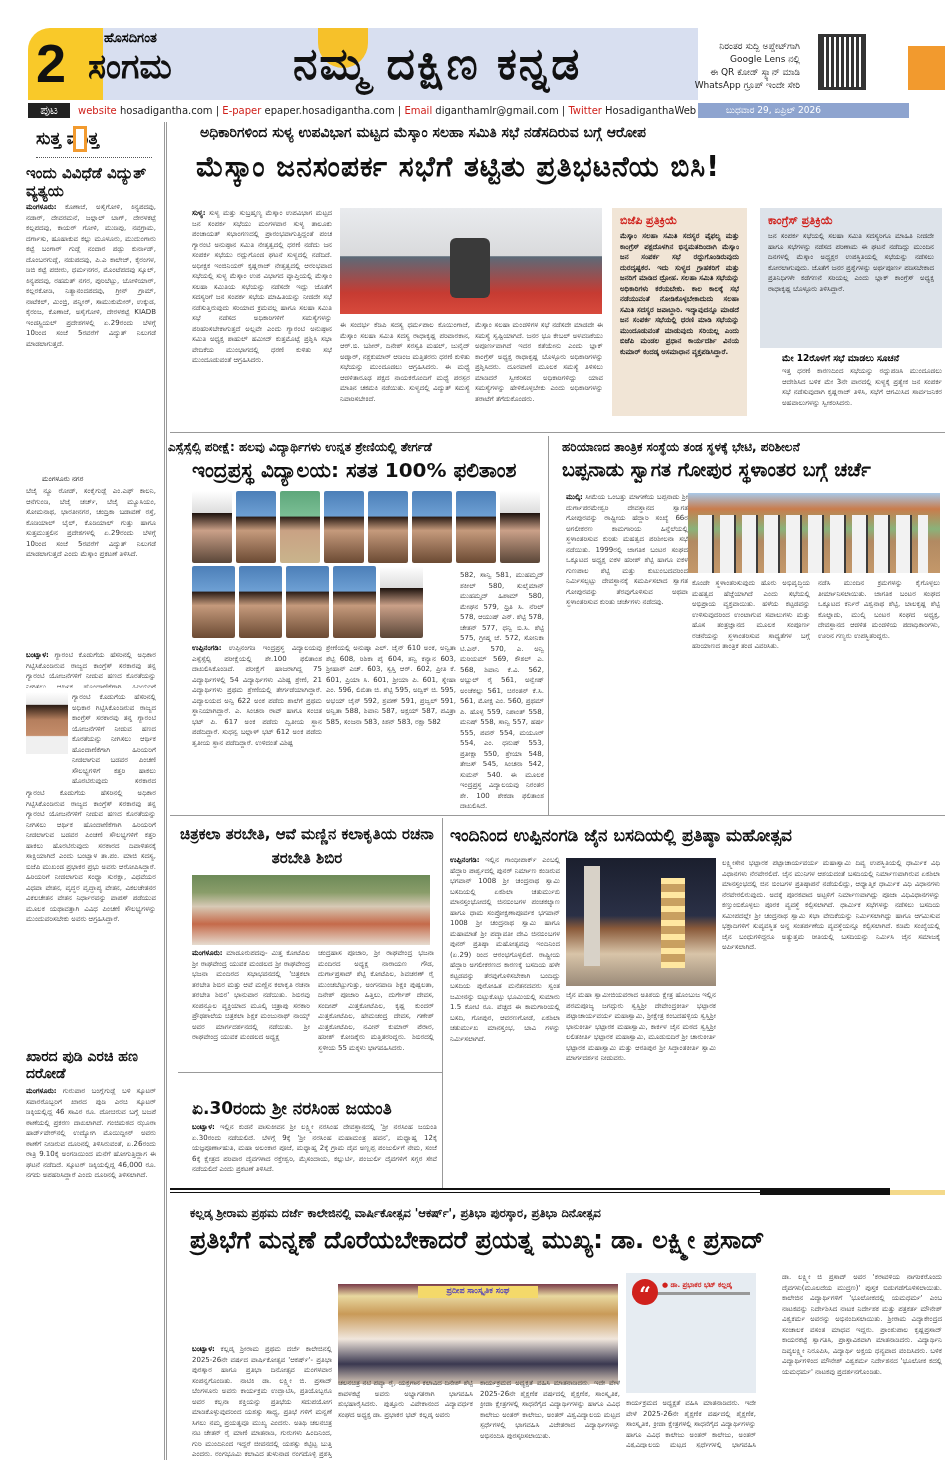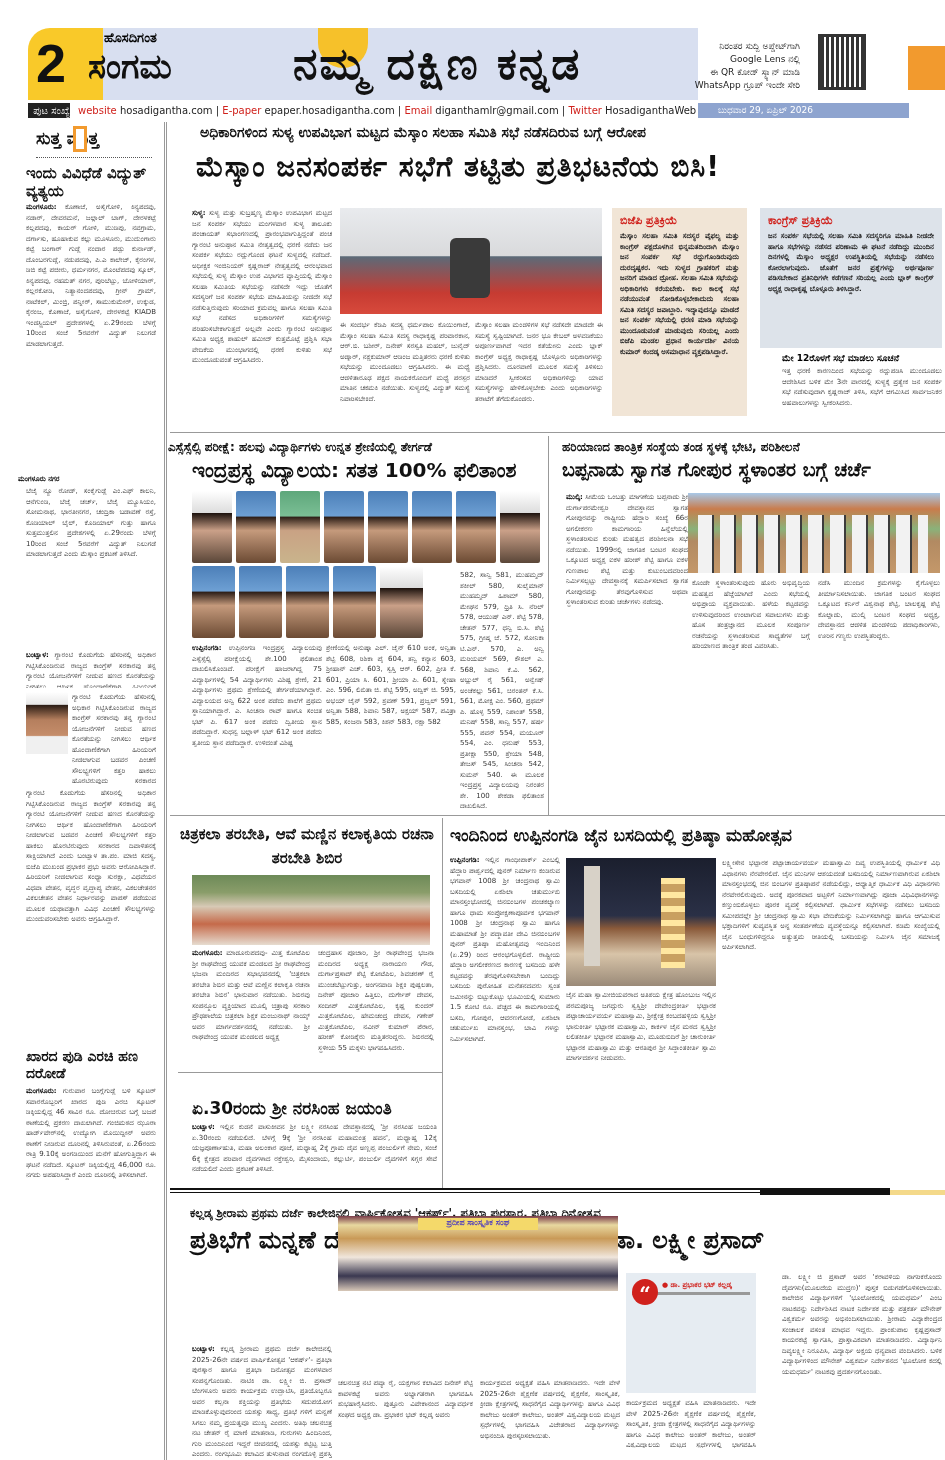--- a/index.html
+++ b/index.html
@@ -11,24 +11,24 @@
 #mast .blue{left:75px;top:0;width:595px;height:72px;background:#d8dff0}
 #mast .sun{left:280px;top:0;width:50px;height:40px;background:#f6c12a;border-radius:0 0 25px 25px}
 #mast .pg{left:8px;top:2px;font:bold 54px "Liberation Sans",sans-serif;line-height:66px;color:#111}
 #mast .brand{left:76px;top:2px;font:bold 13px "DejaVu Sans",sans-serif;color:#000000}
 #mast .sangama{left:60px;top:18px;font:bold 34px "DejaVu Sans",sans-serif;color:#111}
 #mast .title{left:265px;top:10px;font:bold 44px "DejaVu Sans",sans-serif;color:#111;letter-spacing:2px}
 #mast .qrtxt{left:612px;top:12px;width:160px;text-align:right;font-size:9px;line-height:13px;color:#222}
 #mast .qr{left:790px;top:6px;width:48px;height:56px;background:repeating-linear-gradient(90deg,#111 0 3px,#fff 3px 5px),#111;opacity:.85;border:3px solid #111}
 #mast .orange{left:880px;top:18px;width:37px;height:44px;background:#f29a2e}
 #infobar{left:28px;top:103px;width:917px;height:15px;font-size:10px;line-height:15px}
-#infobar .tag{left:0;top:0;width:42px;height:15px;background:#222;color:#fff;font-size:10px;text-align:right}
+#infobar .tag{left:0;top:0;width:42px;height:15px;background:#222;color:#fff;font-size:12px;text-align:center}
 #infobar .links{left:50px;top:0;color:#222;white-space:nowrap}
 #infobar .links .r{color:#d0211c}
-#infobar .date{left:670px;top:0;width:211px;height:15px;background:#8ea4cf;color:#fff;padding-left:20px;font-size:9px}
+#infobar .date{left:670px;top:0;width:211px;height:15px;background:#8ea4cf;color:#fff;padding-left:28px;font-size:9px}
 
 .vrule{width:3px;border-left:1px solid #999;border-right:1px solid #999}
 .hrule{height:1px;background:#999}
 .txt{font-size:7px;line-height:10.5px;color:#333;text-align:justify;overflow:hidden}
 .txt b{color:#000}
 
 #lc{left:0;top:120px;width:160px;height:1340px}
 .head-k{font:bold 20px "DejaVu Sans",sans-serif;color:#111;line-height:24px}
 .photo{background:linear-gradient(135deg,#8a7a66,#c7b69b 40%,#6d6259);overflow:hidden}
 .kicker{font:bold 13px "DejaVu Sans",sans-serif;color:#111;white-space:nowrap}
@@ -83,21 +83,21 @@
 <div id="lc" class="abs">
   <div class="abs" style="left:36px;top:8px;font:bold 17px 'DejaVu Sans',sans-serif;white-space:nowrap">
     <span>ಸುತ್ತ ಮುತ್ತ</span>
   </div>
   <div class="abs" style="left:73px;top:6px;width:14px;height:26px;border:3px solid #f29a2e;background:#fff"></div>
   <div class="abs" style="left:36px;top:37px;width:116px;border-top:1px dotted #555"></div>
   <div class="abs head-k" style="left:26px;top:44px;width:130px;font-size:15px;line-height:18px">ಇಂದು ವಿವಿಧೆಡೆ ವಿದ್ಯುತ್ ವ್ಯತ್ಯಯ</div>
   <div class="abs txt" style="left:26px;top:82px;width:130px;height:272px">
     <b>ಮಂಗಳೂರು:</b> <span>ಕೊಣಾಜೆ, ಅಸೈಗೋಳಿ, ಕಿನ್ಯಪದವು, ನಡಾರ್, ದೇವರಮನೆ, ಜಲ್ಲಾಲ್ ಬಾಗ್, ದೇರಳಕಟ್ಟೆ ಕಲ್ಲಪದವು, ಕಾಯರ್ ಗೋಳಿ, ಮುಡಿಪು, ನವಗ್ರಾಮ, ದರ್ಗಾಸು, ಹೂಹಾಕುವ ಕಲ್ಲು ಮೂಳೂರು, ಮುದುಂಗಾರು ಕಟ್ಟೆ ಬಂಗಾರ್ ಗುಡ್ಡೆ ನಂದಾರ ಪಡ್ಪು ಕುರ್ನಾಡ್, ದೊಂಬರಗುಡ್ಡೆ, ನಡುಪದವು, ಪಿ.ಎ ಕಾಲೇಜ್, ಕೈರಂಗಳ, ಡಿಜಿ ಕಟ್ಟೆ ಪಜೀರು, ಧರ್ಮನಗರ, ಮೊಂಟೆಪದವು ಸ್ಕೂಲ್, ಕಿನ್ಯಪದವು, ರಹಮತ್ ನಗರ, ಪುರಿಬೆಟ್ಟು, ಬೋಳಿಯಾರ್, ಕಲ್ಲರಕೋಡಿ, ನಿತ್ಯಾನಂದಪದವು, ಗ್ರೀನ್ ಗ್ರಾಮ್, ನಾಟೆಕಲ್, ಮಿಂಜ್ರಿ, ಪನ್ನೀರ್, ಸಾಮುಕುಮೇರ್, ಉಕ್ಕುಡ, ಕೈರಂಜ, ಕೊಣಾಜೆ, ಅಸೈಗೋಳಿ, ದೇರಳಕಟ್ಟೆ KIADB ಇಂಡಸ್ಟ್ರಿಯಲ್ ಪ್ರದೇಶಗಳಲ್ಲಿ ಏ.29ರಂದು ಬೆಳಗ್ಗೆ 10ರಿಂದ ಸಂಜೆ 5ರವರೆಗೆ ವಿದ್ಯುತ್ ನಿಲುಗಡೆ ಮಾಡಲಾಗುತ್ತದೆ.</span>
   </div>
-  <div class="abs txt" style="left:18px;top:354px;width:130px;height:12px;font-weight:bold;color:#000">ಮಂಗಳೂರು ನಗರ</div>
+  <div class="abs txt" style="left:42px;top:354px;width:130px;height:12px;font-weight:normal;color:#000">ಮಂಗಳೂರು ನಗರ</div>
   <div class="abs txt" style="left:26px;top:366px;width:130px;height:90px">ಬೆಜೈ ನ್ಯೂ ರೋಡ್, ಸಂಕೈಗುಡ್ಡೆ ಎಂ.ಎಫ್ ಕಾಲನಿ, ಆನೆಗುಂಡಿ, ಬೆಜೈ ಚರ್ಚ್, ಬೆಜೈ ಮ್ಯೂಸಿಯಂ, ಸೋಮನಾಥ, ಭಾರತೀನಗರ, ಚಂದ್ರಿಕಾ ಬಡಾವಣೆ ರಸ್ತೆ, ಕೊಡಿಯಾಲ್ ಬೈಲ್, ಕೊಡಿಯಾಲ್ ಗುತ್ತು ಹಾಗೂ ಸುತ್ತಮುತ್ತಲಿನ ಪ್ರದೇಶಗಳಲ್ಲಿ ಏ.29ರಂದು ಬೆಳಗ್ಗೆ 10ರಿಂದ ಸಂಜೆ 5ರವರೆಗೆ ವಿದ್ಯುತ್ ನಿಲುಗಡೆ ಮಾಡಲಾಗುತ್ತದೆ ಎಂದು ಮೆಸ್ಕಾಂ ಪ್ರಕಟಣೆ ತಿಳಿಸಿದೆ.</div>
   <div class="abs txt" style="left:26px;top:530px;width:130px;height:38px">
     <b>ಬಂಟ್ವಾಳ:</b> <span>ಗ್ಯಾರಂಟಿ ಕೊಡುಗೆಯ ಹೆಸರಿನಲ್ಲಿ ಅಧಿಕಾರ ಗಿಟ್ಟಿಸಿಕೊಂಡಿರುವ ರಾಜ್ಯದ ಕಾಂಗ್ರೆಸ್ ಸರಕಾರವು ತನ್ನ ಗ್ಯಾರಂಟಿ ಯೋಜನೆಗಳಿಗೆ ನೀಡುವ ಹಣದ ಕೊರತೆಯನ್ನು ನೀಗಿಸಲು ಆರ್ಥಿಕ ಹೊಂದಾಣಿಕೆಗಾಗಿ ಹಿರಿಯರಿಗೆ ನೀಡಲಾಗುವ ಬಡವರ ಪಿಂಚಣಿ ಸೌಲಭ್ಯಗಳಿಗೆ ಕತ್ತರಿ ಹಾಕಲು ಹೊರಟಿರುವುದು ಸರಕಾರದ ದಿವಾಳಿತನಕ್ಕೆ ಸಾಕ್ಷಿಯಾಗಿದೆ ಎಂದು ಬಂಟ್ವಾಳ ತಾ.ಪಂ. ಮಾಜಿ ಸದಸ್ಯ, ಬಿಜೆಪಿ ಮುಖಂಡ ಪ್ರಭಾಕರ ಪ್ರಭು ಅವರು ಆರೋಪಿಸಿದ್ದಾರೆ. ಹಿರಿಯರಿಗೆ ನೀಡಲಾಗುವ ಸಂಧ್ಯಾ ಸುರಕ್ಷಾ, ವಿಧವೆಯರ ವಿಧವಾ ವೇತನ, ವೃದ್ಧರ ವೃದ್ಧಾಪ್ಯ ವೇತನ, ವಿಕಲಚೇತನರ ವಿಕಲಚೇತನ ವೇತನ ನಿರ್ಧಾರವನ್ನು ವಾಪಸ್ ಪಡೆಯುವ ಮೂಲಕ ಯಥಾವತ್ತಾಗಿ ವಿವಿಧ ಪಿಂಚಣಿ ಸೌಲಭ್ಯಗಳನ್ನು ಮುಂದುವರಿಸಬೇಕು ಅವರು ಆಗ್ರಹಿಸಿದ್ದಾರೆ.</span>
   </div>
   <div class="abs" style="left:26px;top:572px;width:42px;height:62px;background:linear-gradient(180deg,#fff 0,#e8e8e8 20%,#2a1c14 21%,#b57f5e 45%,#c58d6a 70%,#f0f0f0 72%)"></div>
   <div class="abs txt" style="left:72px;top:572px;width:84px;height:92px">ಗ್ಯಾರಂಟಿ ಕೊಡುಗೆಯ ಹೆಸರಿನಲ್ಲಿ ಅಧಿಕಾರ ಗಿಟ್ಟಿಸಿಕೊಂಡಿರುವ ರಾಜ್ಯದ ಕಾಂಗ್ರೆಸ್ ಸರಕಾರವು ತನ್ನ ಗ್ಯಾರಂಟಿ ಯೋಜನೆಗಳಿಗೆ ನೀಡುವ ಹಣದ ಕೊರತೆಯನ್ನು ನೀಗಿಸಲು ಆರ್ಥಿಕ ಹೊಂದಾಣಿಕೆಗಾಗಿ ಹಿರಿಯರಿಗೆ ನೀಡಲಾಗುವ ಬಡವರ ಪಿಂಚಣಿ ಸೌಲಭ್ಯಗಳಿಗೆ ಕತ್ತರಿ ಹಾಕಲು ಹೊರಟಿರುವುದು ಸರಕಾರದ ದಿವಾಳಿತನಕ್ಕೆ ಸಾಕ್ಷಿಯಾಗಿದೆ ಎಂದು ಬಂಟ್ವಾಳ ತಾ.ಪಂ. ಮಾಜಿ ಸದಸ್ಯ, ಬಿಜೆಪಿ ಮುಖಂಡ ಪ್ರಭಾಕರ ಪ್ರಭು ಅವರು ಆರೋಪಿಸಿದ್ದಾರೆ. ಹಿರಿಯರಿಗೆ ನೀಡಲಾಗುವ ಸಂಧ್ಯಾ ಸುರಕ್ಷಾ, ವಿಧವೆಯರ ವಿಧವಾ ವೇತನ, ವೃದ್ಧರ ವೃದ್ಧಾಪ್ಯ ವೇತನ, ವಿಕಲಚೇತನರ ವಿಕಲಚೇತನ ವೇತನ ನಿರ್ಧಾರವನ್ನು ವಾಪಸ್ ಪಡೆಯುವ ಮೂಲಕ ಯಥಾವತ್ತಾಗಿ ವಿವಿಧ ಪಿಂಚಣಿ ಸೌಲಭ್ಯಗಳನ್ನು ಮುಂದುವರಿಸಬೇಕು ಅವರು ಆಗ್ರಹಿಸಿದ್ದಾರೆ.</div>
   <div class="abs txt" style="left:26px;top:668px;width:130px;height:252px">ಗ್ಯಾರಂಟಿ ಕೊಡುಗೆಯ ಹೆಸರಿನಲ್ಲಿ ಅಧಿಕಾರ ಗಿಟ್ಟಿಸಿಕೊಂಡಿರುವ ರಾಜ್ಯದ ಕಾಂಗ್ರೆಸ್ ಸರಕಾರವು ತನ್ನ ಗ್ಯಾರಂಟಿ ಯೋಜನೆಗಳಿಗೆ ನೀಡುವ ಹಣದ ಕೊರತೆಯನ್ನು ನೀಗಿಸಲು ಆರ್ಥಿಕ ಹೊಂದಾಣಿಕೆಗಾಗಿ ಹಿರಿಯರಿಗೆ ನೀಡಲಾಗುವ ಬಡವರ ಪಿಂಚಣಿ ಸೌಲಭ್ಯಗಳಿಗೆ ಕತ್ತರಿ ಹಾಕಲು ಹೊರಟಿರುವುದು ಸರಕಾರದ ದಿವಾಳಿತನಕ್ಕೆ ಸಾಕ್ಷಿಯಾಗಿದೆ ಎಂದು ಬಂಟ್ವಾಳ ತಾ.ಪಂ. ಮಾಜಿ ಸದಸ್ಯ, ಬಿಜೆಪಿ ಮುಖಂಡ ಪ್ರಭಾಕರ ಪ್ರಭು ಅವರು ಆರೋಪಿಸಿದ್ದಾರೆ. ಹಿರಿಯರಿಗೆ ನೀಡಲಾಗುವ ಸಂಧ್ಯಾ ಸುರಕ್ಷಾ, ವಿಧವೆಯರ ವಿಧವಾ ವೇತನ, ವೃದ್ಧರ ವೃದ್ಧಾಪ್ಯ ವೇತನ, ವಿಕಲಚೇತನರ ವಿಕಲಚೇತನ ವೇತನ ನಿರ್ಧಾರವನ್ನು ವಾಪಸ್ ಪಡೆಯುವ ಮೂಲಕ ಯಥಾವತ್ತಾಗಿ ವಿವಿಧ ಪಿಂಚಣಿ ಸೌಲಭ್ಯಗಳನ್ನು ಮುಂದುವರಿಸಬೇಕು ಅವರು ಆಗ್ರಹಿಸಿದ್ದಾರೆ.</div>
   <div class="abs head-k" style="left:26px;top:928px;width:132px;font-size:14px;line-height:17px">ಖಾರದ ಪುಡಿ ಎರಚಿ ಹಣ ದರೋಡೆ</div>
   <div class="abs txt" style="left:26px;top:966px;width:130px;height:374px">
     <b>ಮಂಗಳೂರು:</b> <span>ಗುರುವಾರ ಬಂಗ್ಲೆಗುಡ್ಡೆ ಬಳಿ ಸ್ಕೂಟರ್ ಸವಾರರೊಬ್ಬರಿಗೆ ಖಾರದ ಪುಡಿ ಎರಚಿ ಸ್ಕೂಟರ್ ಡಿಕ್ಕಿಯಲ್ಲಿದ್ದ 46 ಸಾವಿರ ರೂ. ದೋಚಿರುವ ಬಗ್ಗೆ ಬಜಪೆ ಠಾಣೆಯಲ್ಲಿ ಪ್ರಕರಣ ದಾಖಲಾಗಿದೆ. ಗಂಜಿಮಠದ ಝೂರಾ ಹಾರ್ಡ್‌ವೇರ್‌ನಲ್ಲಿ ಉದ್ಯೋಗಿ ಮೊಯಿದ್ದೀನ್ ಅವರು ಠಾಣೆಗೆ ನೀಡಿರುವ ದೂರಿನಲ್ಲಿ ತಿಳಿಸಿರುವಂತೆ, ಏ.26ರಂದು ರಾತ್ರಿ 9.10ಕ್ಕೆ ಅಂಗಡಿಯಿಂದ ಮನೆಗೆ ಹೋಗುತ್ತಿದ್ದಾಗ ಈ ಘಟನೆ ನಡೆದಿದೆ. ಸ್ಕೂಟರ್ ಡಿಕ್ಕಿಯಲ್ಲಿದ್ದ 46,000 ರೂ. ನಗದು ಅಪಹರಿಸಿದ್ದಾರೆ ಎಂದು ದೂರಿನಲ್ಲಿ ತಿಳಿಸಲಾಗಿದೆ.</span>
@@ -114,21 +114,21 @@
 </div>
 <div class="abs txt" style="left:340px;top:320px;width:130px;height:110px">ಈ ಸಂದರ್ಭ ಕೆಡಿಪಿ ಸದಸ್ಯ ಧರ್ಮಪಾಲ ಕೊಯಿಂಗಾಜೆ, ಮೆಸ್ಕಾಂ ಸಲಹಾ ಸಮಿತಿ ಸದಸ್ಯ ರಾಧಾಕೃಷ್ಣ ಪರಿವಾರಕಾನ, ಆರ್.ಬಿ. ಬಶೀರ್, ದಿನೇಶ್ ಸರಸ್ವತಿ ಮಹಲ್, ಜುನೈದ್ ಅಡ್ಕಾರ್, ನಕ್ಷಕುಮಾರ್ ಆಡಿಂಜ ಮತ್ತಿತರರು ಧರಣಿ ಕುಳಿತು ಸಭೆಯನ್ನು ಮುಂದೂಡಲು ಆಗ್ರಹಿಸಿದರು. ಈ ಮಧ್ಯೆ ಆಡಳಿತಾರೂಢ ಪಕ್ಷದ ನಾಯಕರೊಂದಿಗೆ ಮಧ್ಯೆ ಪರಸ್ಪರ ಮಾತಿನ ಚಕಮಕಿ ನಡೆಯಿತು. ಸುಳ್ಯದಲ್ಲಿ ವಿದ್ಯುತ್ ಸಮಸ್ಯೆ ನಿವಾರಿಸಬೇಕಿದೆ.</div>
 <div class="abs txt" style="left:475px;top:320px;width:128px;height:110px">ಮೆಸ್ಕಾಂ ಸಲಹಾ ಮಂಡಳಿಗಳ ಸಭೆ ನಡೆಸದೇ ಮಾಡದೇ ಈ ಸಮಸ್ಯೆ ಸೃಷ್ಟಿಯಾಗಿದೆ. ಜನರ ಭೂ ಕೇಬಲ್ ಅಳವಡಿಕೆಯು ಅಪೂರ್ಣವಾಗಿದೆ ಇದರ ಕತೆಯೇನು ಎಂದು ಬ್ಲಾಕ್ ಕಾಂಗ್ರೆಸ್ ಅಧ್ಯಕ್ಷ ರಾಧಾಕೃಷ್ಣ ಬೊಳ್ಳೂರು ಅಧಿಕಾರಿಗಳನ್ನು ಪ್ರಶ್ನಿಸಿದರು. ದೂರವಾಣಿ ಮೂಲಕ ಸಮಸ್ಯೆ ತಿಳಿಸಲು ಮಾಡಿದರೆ ಸ್ವೀಕರಿಸದ ಅಧಿಕಾರಿಗಳಿದ್ದು ಯಾವ ಸಮಸ್ಯೆಗಳನ್ನು ಹೇಳಿಕೊಳ್ಳಬೇಕು ಎಂದು ಅಧಿಕಾರಿಗಳನ್ನು ತರಾಟೆಗೆ ತೆಗೆದುಕೊಂಡರು.</div>
 
 <div class="abs box" style="left:612px;top:208px;width:135px;height:208px;background:#f1e5d6">
   <h4>ಬಿಜೆಪಿ ಪ್ರತಿಕ್ರಿಯೆ</h4>
   <div class="txt" style="height:170px;font-weight:bold;color:#222">ಮೆಸ್ಕಾಂ ಸಲಹಾ ಸಮಿತಿ ಸದಸ್ಯರ ವೈಫಲ್ಯ ಮತ್ತು ಕಾಂಗ್ರೆಸ್ ಪಕ್ಷದೊಳಗಿನ ಭಿನ್ನಮತದಿಂದಾಗಿ ಮೆಸ್ಕಾಂ ಜನ ಸಂಪರ್ಕ ಸಭೆ ರದ್ದುಗೊಂಡಿರುವುದು ದುರದೃಷ್ಟಕರ. ಇದು ಸುಳ್ಯದ ಗ್ರಾಹಕರಿಗೆ ಮತ್ತು ಜನರಿಗೆ ಮಾಡಿದ ದ್ರೋಹ. ಸಲಹಾ ಸಮಿತಿ ಸಭೆಯನ್ನು ಅಧಿಕಾರಿಗಳು ಕರೆಯಬೇಕು. ಕಾಲ ಕಾಲಕ್ಕೆ ಸಭೆ ನಡೆಯುವಂತೆ ನೋಡಿಕೊಳ್ಳಬೇಕಾದುದು ಸಲಹಾ ಸಮಿತಿ ಸದಸ್ಯರ ಜವಾಬ್ದಾರಿ. ಇದ್ಯಾವುದನ್ನೂ ಮಾಡದೆ ಜನ ಸಂಪರ್ಕ ಸಭೆಯಲ್ಲಿ ಧರಣಿ ಮಾಡಿ ಸಭೆಯನ್ನು ಮುಂದೂಡುವಂತೆ ಮಾಡುವುದು ಸರಿಯಲ್ಲ ಎಂದು ಬಿಜೆಪಿ ಮಂಡಲ ಪ್ರಧಾನ ಕಾರ್ಯದರ್ಶಿ ವಿನಯ ಕುಮಾರ್ ಕಂದಡ್ಕ ಅಸಮಾಧಾನ ವ್ಯಕ್ತಪಡಿಸಿದ್ದಾರೆ.</div>
 </div>
 <div class="abs box" style="left:760px;top:208px;width:182px;height:140px;background:#dde3ea">
   <h4>ಕಾಂಗ್ರೆಸ್ ಪ್ರತಿಕ್ರಿಯೆ</h4>
-  <div class="txt" style="height:104px;font-weight:bold;color:#222">ಜನ ಸಂಪರ್ಕ ಸಭೆಯಲ್ಲಿ ಸಲಹಾ ಸಮಿತಿ ಸದಸ್ಯರಿಗೂ ಮಾಹಿತಿ ನೀಡದೇ ಹಾಗೂ ಸಭೆಗಳನ್ನು ನಡೆಸದ ಪರಿಣಾಮ ಈ ಘಟನೆ ನಡೆದಿದ್ದು ಮುಂದಿನ ದಿನಗಳಲ್ಲಿ ಮೆಸ್ಕಾಂ ಅಧ್ಯಕ್ಷರ ಉಪಸ್ಥಿತಿಯಲ್ಲಿ ಸಭೆಯನ್ನು ನಡೆಸಲು ಕೋರಲಾಗುವುದು. ಜೊತೆಗೆ ಜನರ ಪ್ರಶ್ನೆಗಳನ್ನು ಅರ್ಥಪೂರ್ಣ ಪಡಿಸಬೇಕಾದ ಪ್ರತಿನಿಧಿಗಳೇ ಕಡೆಗಣನೆ ಸರಿಯಲ್ಲ ಎಂದು ಬ್ಲಾಕ್ ಕಾಂಗ್ರೆಸ್ ಅಧ್ಯಕ್ಷ ರಾಧಾಕೃಷ್ಣ ಬೊಳ್ಳೂರು ತಿಳಿಸಿದ್ದಾರೆ.</div>
+  <div class="txt" style="height:104px;font-weight:normal;color:#222">ಜನ ಸಂಪರ್ಕ ಸಭೆಯಲ್ಲಿ ಸಲಹಾ ಸಮಿತಿ ಸದಸ್ಯರಿಗೂ ಮಾಹಿತಿ ನೀಡದೇ ಹಾಗೂ ಸಭೆಗಳನ್ನು ನಡೆಸದ ಪರಿಣಾಮ ಈ ಘಟನೆ ನಡೆದಿದ್ದು ಮುಂದಿನ ದಿನಗಳಲ್ಲಿ ಮೆಸ್ಕಾಂ ಅಧ್ಯಕ್ಷರ ಉಪಸ್ಥಿತಿಯಲ್ಲಿ ಸಭೆಯನ್ನು ನಡೆಸಲು ಕೋರಲಾಗುವುದು. ಜೊತೆಗೆ ಜನರ ಪ್ರಶ್ನೆಗಳನ್ನು ಅರ್ಥಪೂರ್ಣ ಪಡಿಸಬೇಕಾದ ಪ್ರತಿನಿಧಿಗಳೇ ಕಡೆಗಣನೆ ಸರಿಯಲ್ಲ ಎಂದು ಬ್ಲಾಕ್ ಕಾಂಗ್ರೆಸ್ ಅಧ್ಯಕ್ಷ ರಾಧಾಕೃಷ್ಣ ಬೊಳ್ಳೂರು ತಿಳಿಸಿದ್ದಾರೆ.</div>
 </div>
 <div class="abs" style="left:782px;top:353px;font:bold 9px 'DejaVu Sans',sans-serif;color:#000;white-space:nowrap">ಮೇ 12ರೊಳಗೆ ಸಭೆ ಮಾಡಲು ಸೂಚನೆ</div>
 <div class="abs txt" style="left:782px;top:366px;width:160px;height:60px">ಇತ್ತ ಧರಣಿ ಕಾರಣದಿಂದ ಸಭೆಯನ್ನು ರದ್ದುಪಡಿಸಿ ಮುಂದೂಡಲು ಆದೇಶಿಸಿದ ಬಳಿಕ ಮೇ 3ನೇ ವಾರದಲ್ಲಿ ಸುಳ್ಯಕ್ಕೆ ಪ್ರತ್ಯೇಕ ಜನ ಸಂಪರ್ಕ ಸಭೆ ನಡೆಸುವುದಾಗಿ ಕೃಷ್ಣರಾಜ್ ತಿಳಿಸಿ, ಸಭೆಗೆ ಆಗಮಿಸಿದ ಸಾರ್ವಜನಿಕರ ಅಹವಾಲುಗಳನ್ನು ಸ್ವೀಕರಿಸಿದರು.</div>
 
 <div class="abs hrule" style="left:170px;top:432px;width:775px"></div>
 <div class="abs" style="left:548px;top:436px;width:1px;height:380px;background:#999"></div>
 
 <div class="abs kicker" style="left:168px;top:440px;font-size:12px">ಎಸ್ಸೆಸ್ಸೆಲ್ಸಿ ಪರೀಕ್ಷೆ: ಹಲವು ವಿದ್ಯಾರ್ಥಿಗಳು ಉನ್ನತ ಶ್ರೇಣಿಯಲ್ಲಿ ತೇರ್ಗಡೆ</div>
 <div class="abs midhead" style="left:192px;top:458px;font-size:20px">ಇಂದ್ರಪ್ರಸ್ಥ ವಿದ್ಯಾಲಯ: ಸತತ 100% ಫಲಿತಾಂಶ</div>
 <div class="abs" style="left:192px;top:491px;width:350px;height:72px;display:flex;gap:4px">
@@ -196,21 +196,21 @@
 <div class="abs" style="left:170px;top:1188px;width:720px;height:2px;background:#111"></div>
 <div class="abs" style="left:170px;top:1192px;width:590px;height:1px;background:#111"></div>
 <div class="abs" style="left:760px;top:1190px;width:130px;height:5px;background:#111"></div>
 <div class="abs" style="left:890px;top:1190px;width:55px;height:5px;background:#f4d98a"></div>
 
 <div class="abs kicker" style="left:190px;top:1206px;font-size:11.5px">ಕಲ್ಲಡ್ಕ ಶ್ರೀರಾಮ ಪ್ರಥಮ ದರ್ಜೆ ಕಾಲೇಜಿನಲ್ಲಿ ವಾರ್ಷಿಕೋತ್ಸವ 'ಆಕರ್ಷ್', ಪ್ರತಿಭಾ ಪುರಸ್ಕಾರ, ಪ್ರತಿಭಾ ದಿನೋತ್ಸವ</div>
 <div class="abs bighead" style="left:190px;top:1226px;font-size:24px;letter-spacing:0">ಪ್ರತಿಭೆಗೆ ಮನ್ನಣೆ ದೊರೆಯಬೇಕಾದರೆ ಪ್ರಯತ್ನ ಮುಖ್ಯ: ಡಾ. ಲಕ್ಷ್ಮೀ ಪ್ರಸಾದ್</div>
 <div class="abs txt" style="left:192px;top:1344px;width:140px;height:176px">
   <b>ಬಂಟ್ವಾಳ:</b> <span>ಕಲ್ಲಡ್ಕ ಶ್ರೀರಾಮ ಪ್ರಥಮ ದರ್ಜೆ ಕಾಲೇಜಿನಲ್ಲಿ 2025-26ನೇ ವರ್ಷದ ವಾರ್ಷಿಕೋತ್ಸವ 'ಆಕರ್ಷ್'- ಪ್ರತಿಭಾ ಪುರಸ್ಕಾರ ಹಾಗೂ ಪ್ರತಿಭಾ ದಿನೋತ್ಸವ ಮಂಗಳವಾರ ಸಂಪನ್ನಗೊಂಡಿತು. ನಾಟಿಕಿ ಡಾ. ಲಕ್ಷ್ಮೀ ಜಿ. ಪ್ರಸಾದ್ ಬೆಂಗಳೂರು ಅವರು ಕಾರ್ಯಕ್ರಮ ಉದ್ಘಾಟಿಸಿ, ಪ್ರತಿಯೊಬ್ಬರೂ ಅವರ ಕಲ್ಪನಾ ಶಕ್ತಿಯನ್ನು ಪ್ರತಿಭೆಯ ಸದುಪಯೋಗ ಮಾಡಿಕೊಳ್ಳುವುದರಿಂದ ಯಶಸ್ಸು ಸಾಧ್ಯ, ಪ್ರತಿಭೆ ಗಳಿಗೆ ಮನ್ನಣೆ ಸಿಗಲು ನಮ್ಮ ಪ್ರಯತ್ನವೂ ಮುಖ್ಯ ಎಂದರು. ಅತಿಥಿ ಚಲನಚಿತ್ರ ನಟ ಚೇತನ್ ರೈ ಮಾಣಿ ಮಾತನಾಡಿ, ಗುರುಗಳು ಹಿಂದಿನಿಂದ, ಗುರಿ ಮುಂದಿನಿಂದ ಇದ್ದರೆ ಜೀವನದಲ್ಲಿ ಯಶಸ್ಸು ಕಟ್ಟಿಟ್ಟ ಬುತ್ತಿ ಎಂದರು. ರಂಗಭೂಮಿ ಕಲಾವಿದ ತುಳುನಾಡ ರಂಗದೊಳ್ಳಿ ಪ್ರಶಸ್ತಿ ವಿಜೇತ ರವಿ ರಾಮಕುಂಜ,</span>
 </div>
-<div class="abs photo" style="left:338px;top:1216px;width:280px;height:75px;background:linear-gradient(180deg,#7a3c4a 0,#e8d8a0 12%,#c99a58 30%,#f0e6dc 55%,#3a3850 80%,#d8c8b8 100%)">
+<div class="abs photo" style="left:338px;top:1284px;width:280px;height:100px;background:linear-gradient(180deg,#7a3c4a 0,#e8d8a0 12%,#c99a58 30%,#f0e6dc 55%,#3a3850 80%,#d8c8b8 100%)">
   <div class="abs" style="left:80px;top:2px;width:120px;height:12px;font:bold 8px 'DejaVu Sans',sans-serif;color:#5a48b8;text-align:center;background:#f4d96a">ಪ್ರದೀಪ ಸಾಂಸ್ಕೃತಿಕ ಸಂಘ</div>
 </div>
 <div class="abs txt" style="left:338px;top:1378px;width:135px;height:72px">ಚಲನಚಿತ್ರ ನಟಿ ಪವ್ಯಾ ರೈ, ಯಕ್ಷಗಾನ ಕಲಾವಿದ ದಿನೇಶ್ ಶೆಟ್ಟಿ ಕಾವಳಕಟ್ಟೆ ಅವರು ಅಭ್ಯಾಗತರಾಗಿ ಭಾಗವಹಿಸಿ ಶುಭಹಾರೈಸಿದರು. ಪುತ್ತೂರು ವಿವೇಕಾನಂದ ವಿದ್ಯಾವರ್ಧಕ ಸಂಘದ ಅಧ್ಯಕ್ಷ ಡಾ. ಪ್ರಭಾಕರ ಭಟ್ ಕಲ್ಲಡ್ಕ ಅವರು</div>
 <div class="abs txt" style="left:480px;top:1378px;width:140px;height:72px">ಕಾರ್ಯಕ್ರಮದ ಅಧ್ಯಕ್ಷತೆ ವಹಿಸಿ ಮಾತನಾಡಿದರು. ಇದೇ ವೇಳೆ 2025-26ನೇ ಶೈಕ್ಷಣಿಕ ವರ್ಷದಲ್ಲಿ ಶೈಕ್ಷಣಿಕ, ಸಾಂಸ್ಕೃತಿಕ, ಕ್ರೀಡಾ ಕ್ಷೇತ್ರಗಳಲ್ಲಿ ಸಾಧನೆಗೈದ ವಿದ್ಯಾರ್ಥಿಗಳನ್ನು ಹಾಗೂ ವಿವಿಧ ಕಾಲೇಜು ಅಂತರ್ ಕಾಲೇಜು, ಅಂತರ್ ವಿಶ್ವವಿದ್ಯಾಲಯ ಮಟ್ಟದ ಸ್ಪರ್ಧೆಗಳಲ್ಲಿ ಭಾಗವಹಿಸಿ ವಿಜೇತರಾದ ವಿದ್ಯಾರ್ಥಿಗಳನ್ನು ಅಭಿನಂದಿಸಿ ಪುರಸ್ಕರಿಸಲಾಯಿತು.</div>
 <div class="abs quote" style="left:626px;top:1273px;width:130px;height:120px;padding:6px">
   <div class="qicon" style="float:left;margin:0 4px 2px 0">“</div>
   <div style="font:bold 7px 'DejaVu Sans',sans-serif;color:#d0211c;margin-top:2px;white-space:nowrap">● <span>ಡಾ. ಪ್ರಭಾಕರ ಭಟ್ ಕಲ್ಲಡ್ಕ</span></div>
   <div style="height:3px;background:#999;margin-top:3px"></div>
 </div>
 <div class="abs txt" style="left:626px;top:1398px;width:130px;height:50px">ಕಾರ್ಯಕ್ರಮದ ಅಧ್ಯಕ್ಷತೆ ವಹಿಸಿ ಮಾತನಾಡಿದರು. ಇದೇ ವೇಳೆ 2025-26ನೇ ಶೈಕ್ಷಣಿಕ ವರ್ಷದಲ್ಲಿ ಶೈಕ್ಷಣಿಕ, ಸಾಂಸ್ಕೃತಿಕ, ಕ್ರೀಡಾ ಕ್ಷೇತ್ರಗಳಲ್ಲಿ ಸಾಧನೆಗೈದ ವಿದ್ಯಾರ್ಥಿಗಳನ್ನು ಹಾಗೂ ವಿವಿಧ ಕಾಲೇಜು ಅಂತರ್ ಕಾಲೇಜು, ಅಂತರ್ ವಿಶ್ವವಿದ್ಯಾಲಯ ಮಟ್ಟದ ಸ್ಪರ್ಧೆಗಳಲ್ಲಿ ಭಾಗವಹಿಸಿ ವಿಜೇತರಾದ ವಿದ್ಯಾರ್ಥಿಗಳನ್ನು ಅಭಿನಂದಿಸಿ ಪುರಸ್ಕರಿಸಲಾಯಿತು.</div>

